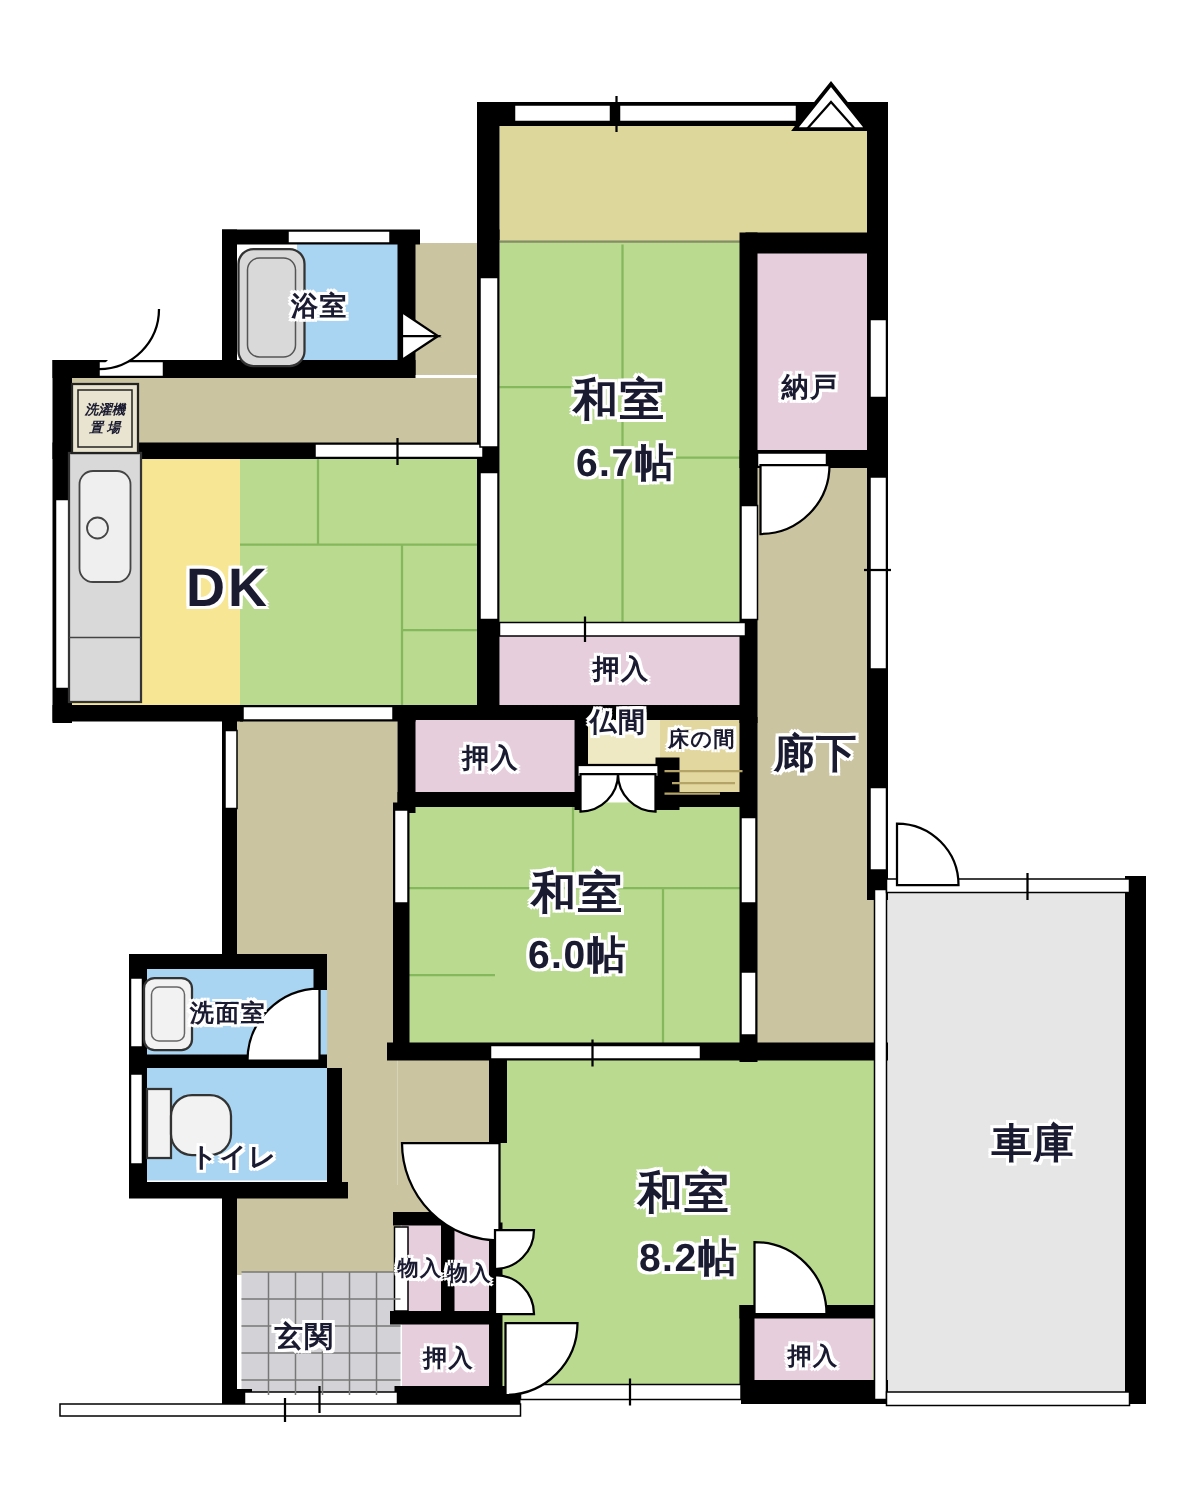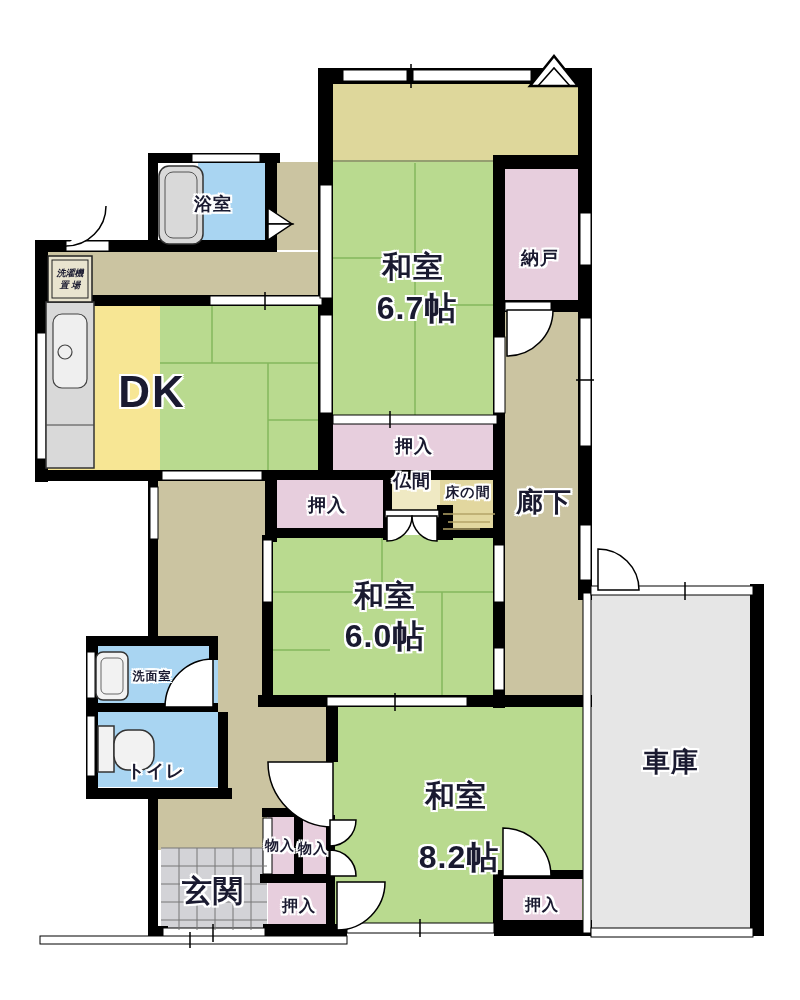--- a/index.html
+++ b/index.html
@@ -4,22 +4,22 @@
 <style>
   html,body{margin:0;padding:0;background:#fff;}
   #plan{position:relative;width:800px;height:1000px;background:#ffffff;overflow:hidden;
         font-family:"Liberation Sans","DejaVu Sans",sans-serif;}
   #plan svg{position:absolute;left:0;top:0;}
   .lbl{position:absolute;transform:translate(-50%,-50%);white-space:nowrap;
        font-weight:700;color:#1a1a30;letter-spacing:1px;
        text-shadow:-2px 0 0 #fff,2px 0 0 #fff,0 -2px 0 #fff,0 2px 0 #fff,
                    -2px -2px 0 #fff,2px 2px 0 #fff,-2px 2px 0 #fff,2px -2px 0 #fff;}
   .lbl-xl{font-size:30px;}
-  .lbl-lg{font-size:32px;}
-  .lbl-dk{font-size:44px;letter-spacing:2px;}
+  .lbl-lg{font-size:26px;}
+  .lbl-dk{font-size:36px;letter-spacing:2px;}
   .lbl-md{font-size:27px;}
   .lbl-sm{font-size:18px;}
   .lbl-xs{font-size:14px;}
   .lbl-washer{font-size:9px;line-height:1.35;text-align:center;letter-spacing:0;
               font-weight:700;color:#1a1a30;text-shadow:none;font-style:italic;}
   .tl{stroke:#85b75c;stroke-width:1.5;}
   .win{fill:#ffffff;stroke:#000000;stroke-width:1;}
   .door{fill:#ffffff;stroke:#000000;stroke-width:1.5;}
   .fix{fill:#f2f2f2;stroke:#333333;stroke-width:1.5;}
   .tick{stroke:#000;stroke-width:1.5;}
@@ -235,23 +235,23 @@
   <div class="lbl lbl-xl" style="left:413px;top:267px;">和室</div>
   <div class="lbl lbl-lg" style="left:417px;top:309px;">6.7帖</div>
   <div class="lbl lbl-sm" style="left:540px;top:228px;margin-top:30px;">納戸</div>
   <div class="lbl lbl-sm" style="left:414px;top:446px;">押入</div>
   <div class="lbl lbl-sm" style="left:327px;top:505px;">押入</div>
   <div class="lbl lbl-sm" style="left:412px;top:481px;">仏間</div>
   <div class="lbl lbl-xs" style="left:468px;top:493px;">床の間</div>
   <div class="lbl lbl-md" style="left:544px;top:502px;">廊下</div>
   <div class="lbl lbl-xl" style="left:385px;top:596px;">和室</div>
   <div class="lbl lbl-lg" style="left:385px;top:637px;">6.0帖</div>
-  <div class="lbl" style="left:152px;top:676px;font-size:12px;">洗面室</div>
+  <div class="lbl" style="left:152px;top:676px;font-size:16px;">洗面室</div>
   <div class="lbl lbl-sm" style="left:156px;top:751px;margin-top:20px;">トイレ</div>
-  <div class="lbl" style="left:213px;top:891px;font-size:30px;text-align:right;">玄関</div>
+  <div class="lbl" style="left:203px;top:891px;font-size:19px;text-align:right;">玄関</div>
   <div class="lbl lbl-xs" style="left:280px;top:846px;">物入</div>
   <div class="lbl lbl-xs" style="left:313px;top:849px;">物入</div>
   <div class="lbl" style="left:299px;top:906px;font-size:16px;">押入</div>
   <div class="lbl lbl-xl" style="left:456px;top:796px;">和室</div>
-  <div class="lbl lbl-lg" style="left:459px;top:839px;margin-top:19px;">8.2帖</div>
+  <div class="lbl lbl-lg" style="left:459px;top:839px;">8.2帖</div>
   <div class="lbl" style="left:542px;top:905px;font-size:16px;">押入</div>
-  <div class="lbl lbl-md" style="left:671px;top:762px;">車庫</div>
+  <div class="lbl lbl-md" style="left:689px;top:762px;">車庫</div>
 </div>
 
 </body></html>

